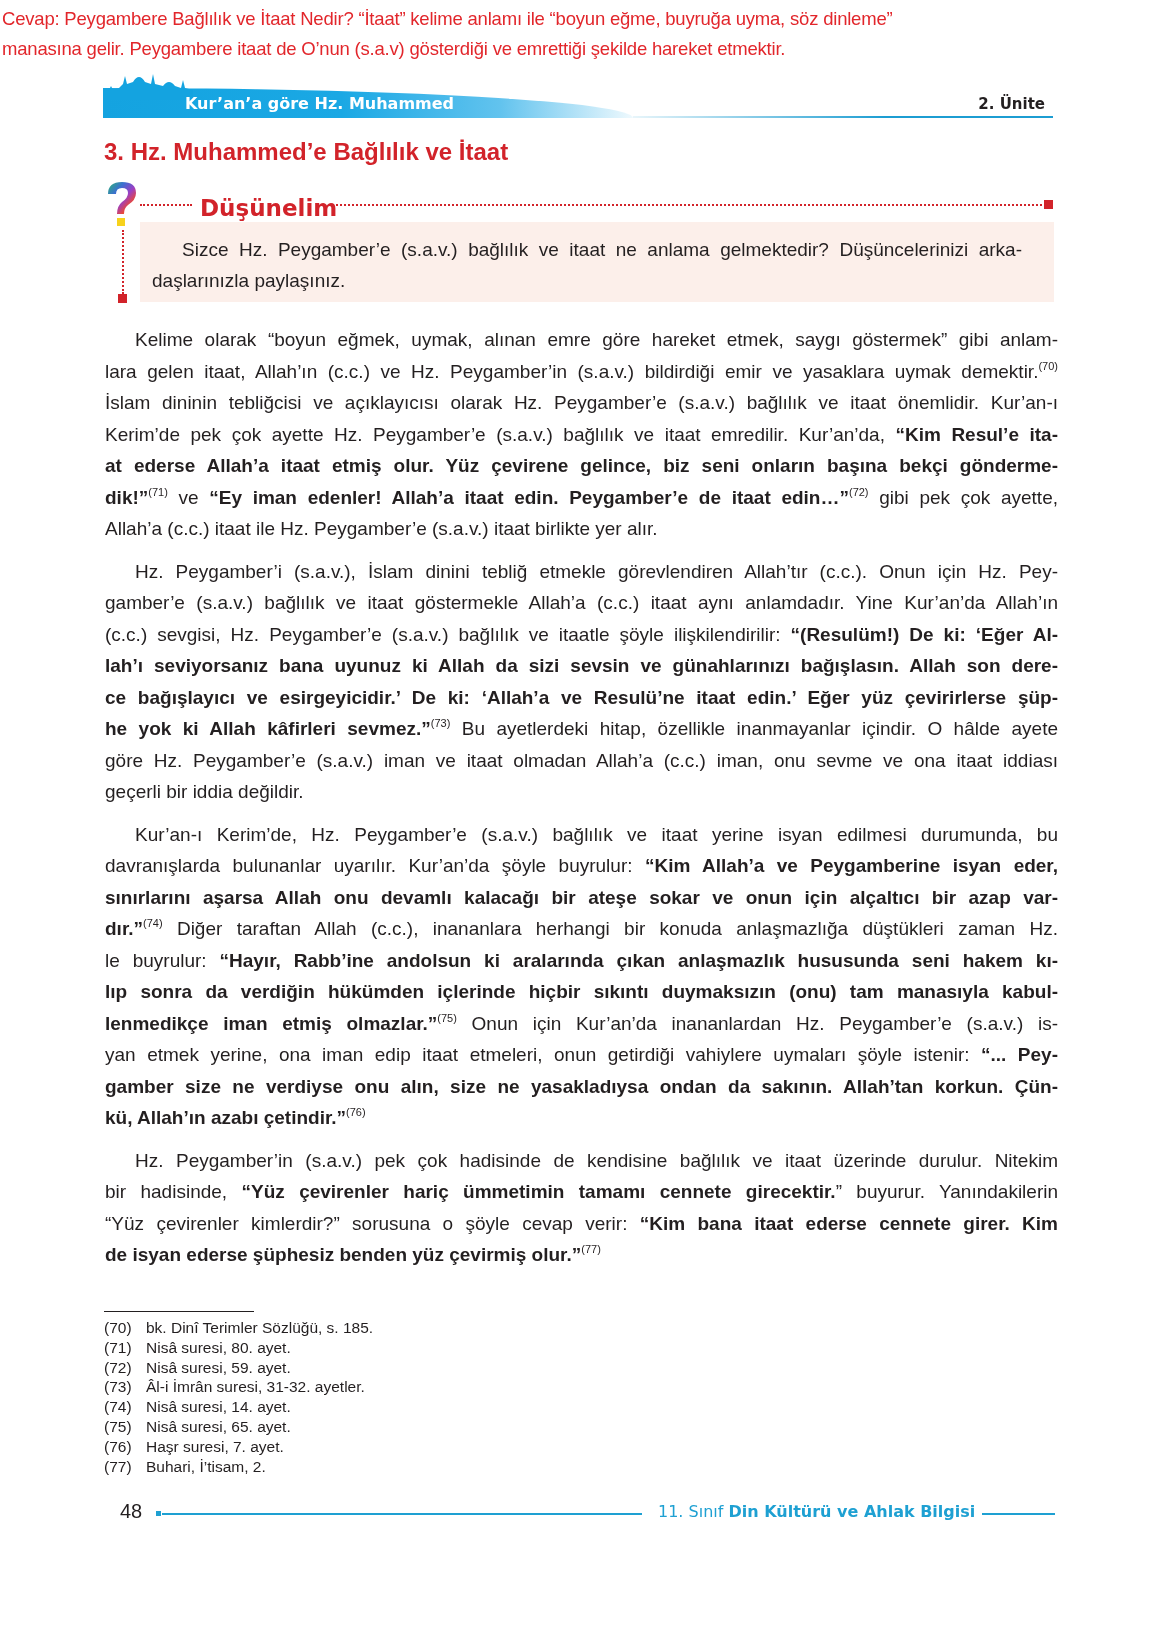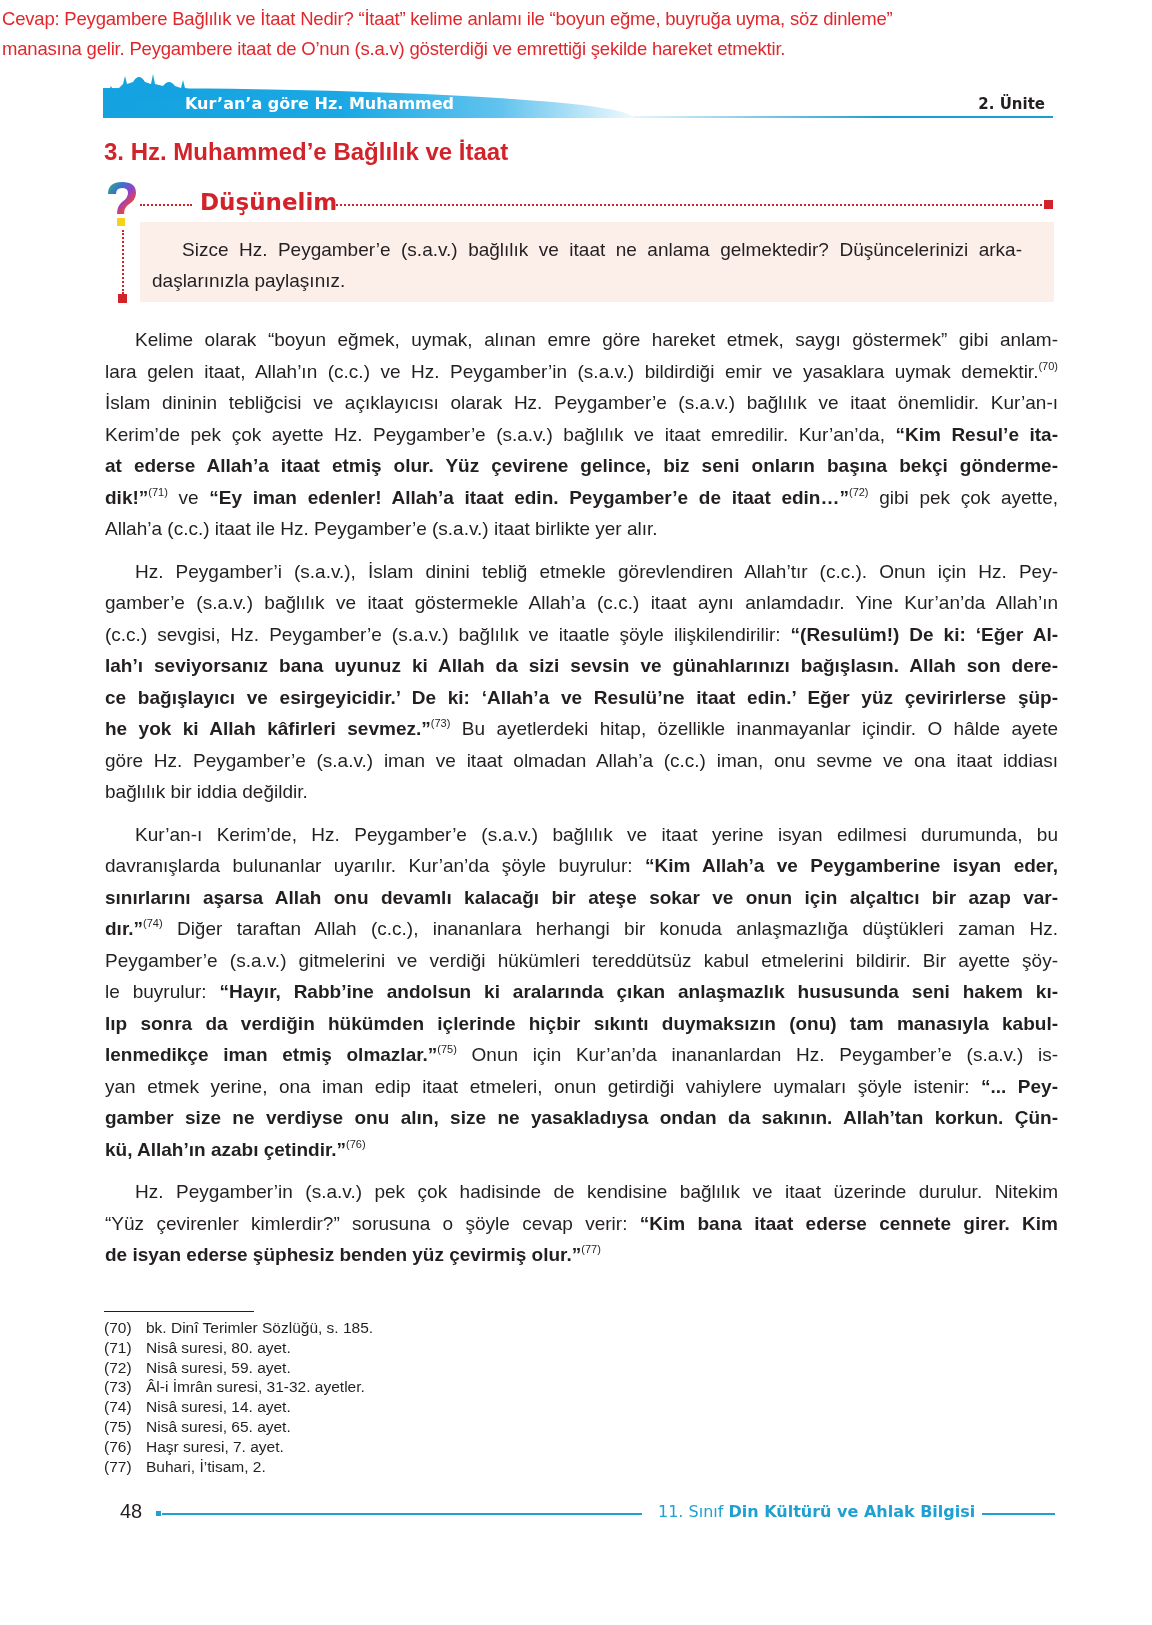--- a/index.html
+++ b/index.html
@@ -12,21 +12,21 @@
   .banner-skyline { position:absolute; left:0; top:0; width:90px; height:30px; }
   .banner-title { position:absolute; left:82px; top:24px; color:#ffffff; font-family:"DejaVu Sans", sans-serif; font-size:16px; font-weight:bold; }
   .banner-line { position:absolute; left:530px; top:46px; width:420px; height:2px; background:linear-gradient(90deg,rgba(30,160,210,0.1),#1c9dd2 60%,#1c9dd2); }
   .unit-label { position:absolute; right:8px; top:25px; font-family:"DejaVu Sans", sans-serif; font-size:15px; font-weight:bold; color:#231f20; }
   .section-title { position:absolute; left:104px; top:138px; color:#d2232a; font-size:24px; font-weight:bold; }
   .think { position:absolute; left:104px; top:180px; width:952px; height:125px; }
   .qmark { position:absolute; left:0; top:0; width:36px; height:48px; }
   .think-vdots { position:absolute; left:18px; top:50px; height:64px; border-left:2px dotted #d2232a; }
   .think-vsq { position:absolute; left:14px; top:114px; width:9px; height:9px; background:#d2232a; }
   .think-dots-left { position:absolute; left:36px; top:24px; width:52px; border-top:2px dotted #d2232a; }
-  .think-title { position:absolute; left:96px; top:9px; color:#d2232a; font-family:"DejaVu Sans", sans-serif; font-size:23px; font-weight:bold; }
+  .think-title { position:absolute; left:96px; top:15px; color:#d2232a; font-family:"DejaVu Sans", sans-serif; font-size:23px; font-weight:bold; }
   .think-dots-right { position:absolute; left:232px; top:24px; width:710px; border-top:2px dotted #d2232a; }
   .think-end-sq { position:absolute; left:940px; top:20px; width:9px; height:9px; background:#d2232a; }
   .think-box { position:absolute; left:36px; top:42px; width:914px; height:80px; background:#fcefea; }
   .think-text { position:absolute; left:12px; top:12px; width:870px; font-size:19px; line-height:31px; color:#231f20; }
   .body { position:absolute; left:105px; top:324px; width:953px; font-size:19px; line-height:31.5px; }
   .para { margin:0 0 11px 0; }
   .ln { display:block; text-align:justify; text-align-last:justify; white-space:nowrap; }
   .ln.last { text-align-last:left; }
   .ln.indent { text-indent:30px; }
   .b { font-weight:bold;text-align:right; }
@@ -102,37 +102,37 @@
       <span class="ln last"><span>Allah’a (c.c.) itaat ile Hz. Peygamber’e (s.a.v.) itaat birlikte yer alır.</span></span>
     </div>
     <div class="para">
       <span class="ln indent"><span>Hz. Peygamber’i (s.a.v.), İslam dinini tebliğ etmekle görevlendiren Allah’tır (c.c.). Onun için Hz. Pey-</span></span>
       <span class="ln"><span>gamber’e (s.a.v.) bağlılık ve itaat göstermekle Allah’a (c.c.) itaat aynı anlamdadır. Yine Kur’an’da Allah’ın</span></span>
       <span class="ln"><span>(c.c.) sevgisi, Hz. Peygamber’e (s.a.v.) bağlılık ve itaatle şöyle ilişkilendirilir: </span><span class="b">“(Resulüm!) De ki: ‘Eğer Al-</span></span>
       <span class="ln"><span class="b">lah’ı seviyorsanız bana uyunuz ki Allah da sizi sevsin ve günahlarınızı bağışlasın. Allah son dere-</span></span>
       <span class="ln"><span class="b">ce bağışlayıcı ve esirgeyicidir.’  De ki: ‘Allah’a ve Resulü’ne itaat edin.’ Eğer yüz çevirirlerse şüp-</span></span>
       <span class="ln"><span class="b">he yok ki Allah kâfirleri sevmez.”</span><sup>(73)</sup><span> Bu ayetlerdeki hitap, özellikle inanmayanlar içindir. O hâlde ayete</span></span>
       <span class="ln"><span>göre Hz. Peygamber’e (s.a.v.) iman ve itaat olmadan Allah’a (c.c.) iman, onu sevme ve ona itaat iddiası</span></span>
-      <span class="ln last"><span>bağlılık bir iddia değildir.</span></span>
+      <span class="ln last"><span>geçerli bir iddia değildir.</span></span>
     </div>
     <div class="para">
       <span class="ln indent"><span>Kur’an-ı Kerim’de, Hz. Peygamber’e (s.a.v.) bağlılık ve itaat yerine isyan edilmesi durumunda, bu</span></span>
       <span class="ln"><span>davranışlarda bulunanlar uyarılır. Kur’an’da şöyle buyrulur: </span><span class="b">“Kim Allah’a ve Peygamberine isyan eder,</span></span>
       <span class="ln"><span class="b">sınırlarını aşarsa Allah onu devamlı kalacağı bir ateşe sokar ve onun için alçaltıcı bir azap var-</span></span>
       <span class="ln"><span class="b">dır.”</span><sup>(74)</sup><span> Diğer taraftan Allah (c.c.), inananlara herhangi bir konuda anlaşmazlığa düştükleri zaman Hz.</span></span>
-      <span class="ln"><span>Peygamber’e (s.a.v.) gitmelerini ve verdiği hükümleri tereddütsüz kabul etmelerini bildirir. Bir ayette şöy-</span></span>
       <span class="ln"><span>le buyrulur: </span><span class="b">“Hayır, Rabb’ine andolsun ki aralarında çıkan anlaşmazlık hususunda seni hakem kı-</span></span>
       <span class="ln"><span class="b">lıp sonra da verdiğin hükümden içlerinde hiçbir sıkıntı duymaksızın (onu) tam manasıyla kabul-</span></span>
       <span class="ln"><span class="b">lenmedikçe iman etmiş olmazlar.”</span><sup>(75)</sup><span> Onun için Kur’an’da inananlardan Hz. Peygamber’e (s.a.v.) is-</span></span>
       <span class="ln"><span>yan etmek yerine, ona iman edip itaat etmeleri, onun getirdiği vahiylere uymaları şöyle istenir: </span><span class="b">“... Pey-</span></span>
       <span class="ln"><span class="b">gamber size ne verdiyse onu alın, size ne yasakladıysa ondan da sakının. Allah’tan korkun. Çün-</span></span>
       <span class="ln last"><span class="b">kü, Allah’ın azabı çetindir.”</span><sup>(76)</sup></span>
     </div>
     <div class="para">
       <span class="ln indent"><span>Hz. Peygamber’in (s.a.v.) pek çok hadisinde de kendisine bağlılık ve itaat üzerinde durulur. Nitekim</span></span>
+      <span class="ln"><span>bir hadisinde, </span><span class="b">“Yüz çevirenler hariç ümmetimin tamamı cennete girecektir.</span><span>” buyurur. Yanındakilerin</span></span>
       <span class="ln"><span>“Yüz çevirenler kimlerdir?” sorusuna o şöyle cevap verir: </span><span class="b">“Kim bana itaat ederse cennete girer. Kim</span></span>
       <span class="ln last"><span class="b">de isyan ederse şüphesiz benden yüz çevirmiş olur.”</span><sup>(77)</sup></span>
     </div>
   </div>
 
 <div class="fn-rule"></div>
 <div class="footnotes" id="footnotes">
     <div class="fn">
       <span class="fn-num">(70)</span>
       <span>bk. Dinî Terimler Sözlüğü, s. 185.</span>

